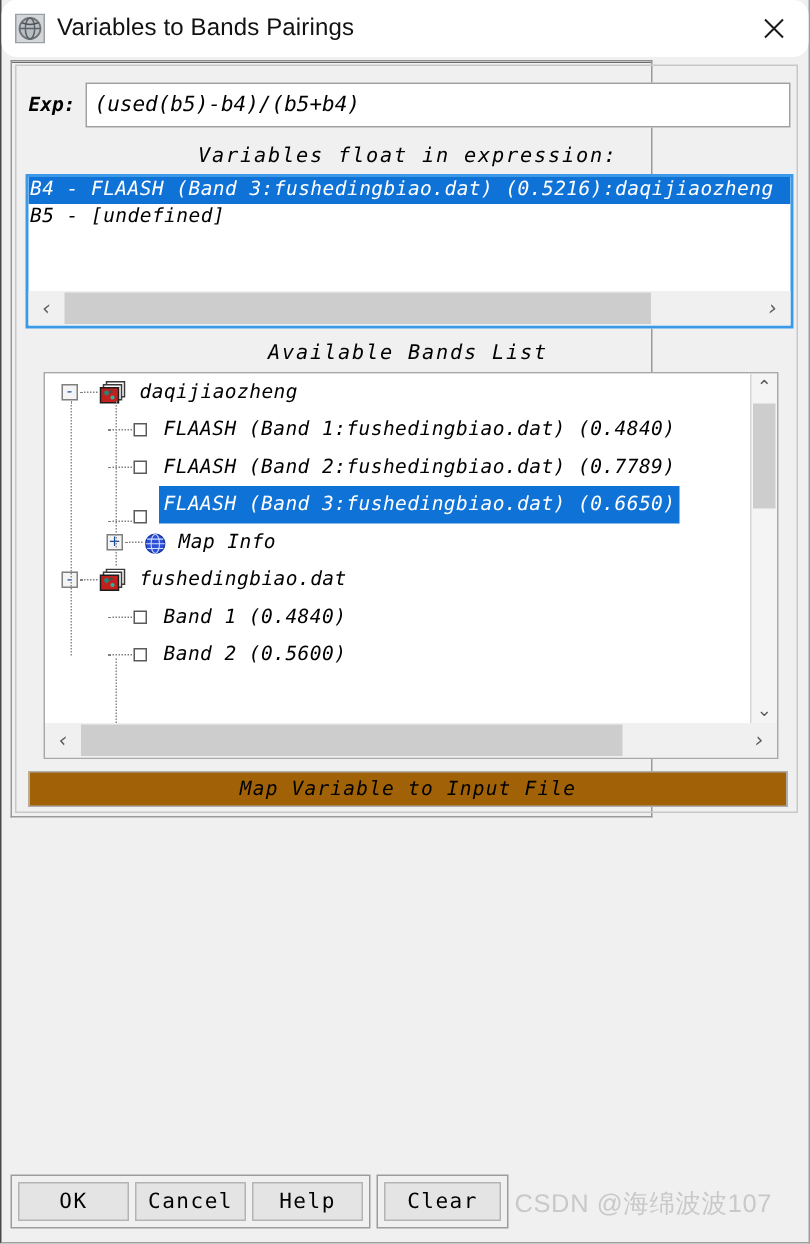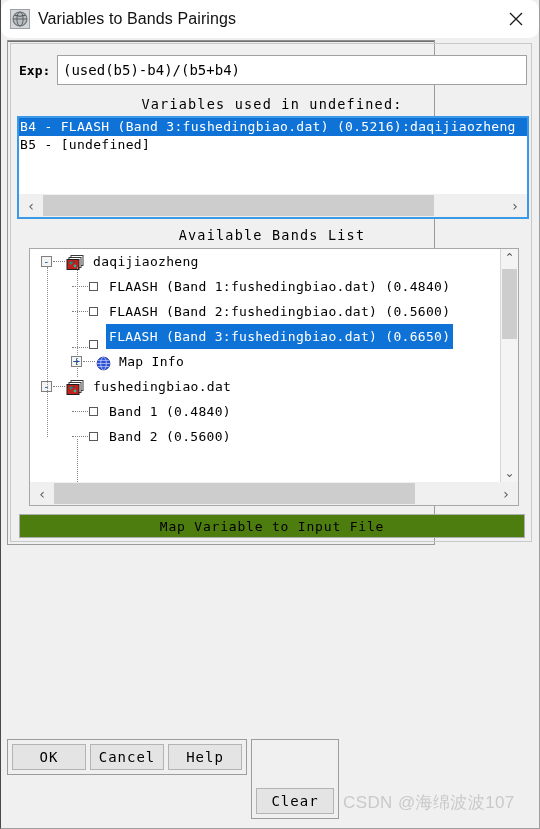--- a/index.html
+++ b/index.html
@@ -68,20 +68,21 @@
     position: absolute;
     left: 6px;
     top: 40px;
     width: 428px;
     height: 505px;
     background: #f0f0f0;
     border: 1px solid #9a9a9a;
     border-top-color: #8f8f8f;
     box-sizing: border-box;
     box-shadow: 0 1px 0 0 #6e6e6e inset;
+    font-style: italic;
   }
   .outer-panel-inner {
     position: absolute;
     left: 2px; top: 2px;
     width: 522px; height: 499px;
     border: 1px solid #c8c8c8;
     box-sizing: border-box;
   }
 
   
@@ -309,21 +310,21 @@
     background: #cdcdcd;
   }
 
   
   .map-btn {
     position: absolute;
     left: 8px;
     top: 470px;
     width: 506px;
     height: 24px;
-    background: #4d7c0f;
+    background: #a16207;
     border: 1px solid #adadad;
     box-sizing: border-box;
     display: flex;
     align-items: center;
     justify-content: center;
     font-family: "DejaVu Sans Mono", monospace;
     font-size: 13px;
     letter-spacing: 0.8px;
     color: #000;
   }
@@ -352,21 +353,21 @@
     border: 1px solid #b4b4b4;
     box-sizing: border-box;
     display: flex;
     align-items: center;
     justify-content: center;
     font-family: "DejaVu Sans Mono", monospace;
     font-size: 14px;
     letter-spacing: 1px;
     color: #000;
   }
-  .btn.wide { min-width: 78px; margin-top: 44px; }
+  .btn.wide { min-width: 78px; }
 
   
   .watermark {
     position: absolute;
     left: 342px;
     bottom: 14px;
     font-family: Liberation Sans, sans-serif;
     font-size: 17px;
     color: #c9c9c9;
     white-space: nowrap;
@@ -397,21 +398,21 @@
   </div>
 
   <div class="outer-panel">
     <div class="outer-panel-inner">
 
       <div class="exp-row">
         <span class="exp-label">Exp:</span>
         <span class="exp-input">(used(b5)-b4)/(b5+b4)</span>
       </div>
 
-      <div class="vars-title">Variables used in undefined:</div>
+      <div class="vars-title">Variables float in expression:</div>
 
       <div class="vars-box">
         <div class="vars-list">
           <div class="var-row selected">B4 - FLAASH (Band 3:fushedingbiao.dat) (0.5216):daqijiaozheng</div>
           <div class="var-row">B5 - [undefined]</div>
         </div>
         <div class="hscroll">
           <div class="arrow">‹</div>
           <div class="track">
             <div class="thumb" style="left:0; width:85%;"></div>
@@ -447,21 +448,21 @@
 
           <div class="tree-row" style="padding-left:41px;">
             <span class="dots"></span>
             <span class="chk"></span>
             <span class="tree-label">FLAASH (Band 1:fushedingbiao.dat) (0.4840)</span>
           </div>
 
           <div class="tree-row" style="padding-left:41px;">
             <span class="dots"></span>
             <span class="chk"></span>
-            <span class="tree-label">FLAASH (Band 2:fushedingbiao.dat) (0.5600)</span>
+            <span class="tree-label">FLAASH (Band 2:fushedingbiao.dat) (0.7789)</span>
           </div>
 
           <div class="tree-row selected" style="padding-left:41px;align-items:flex-end;">
             <span class="dots"></span>
             <span class="chk"></span>
             <span class="tree-label">FLAASH (Band 3:fushedingbiao.dat) (0.6650)</span>
           </div>
 
 
           <div class="tree-row" style="padding-left:41px;">

